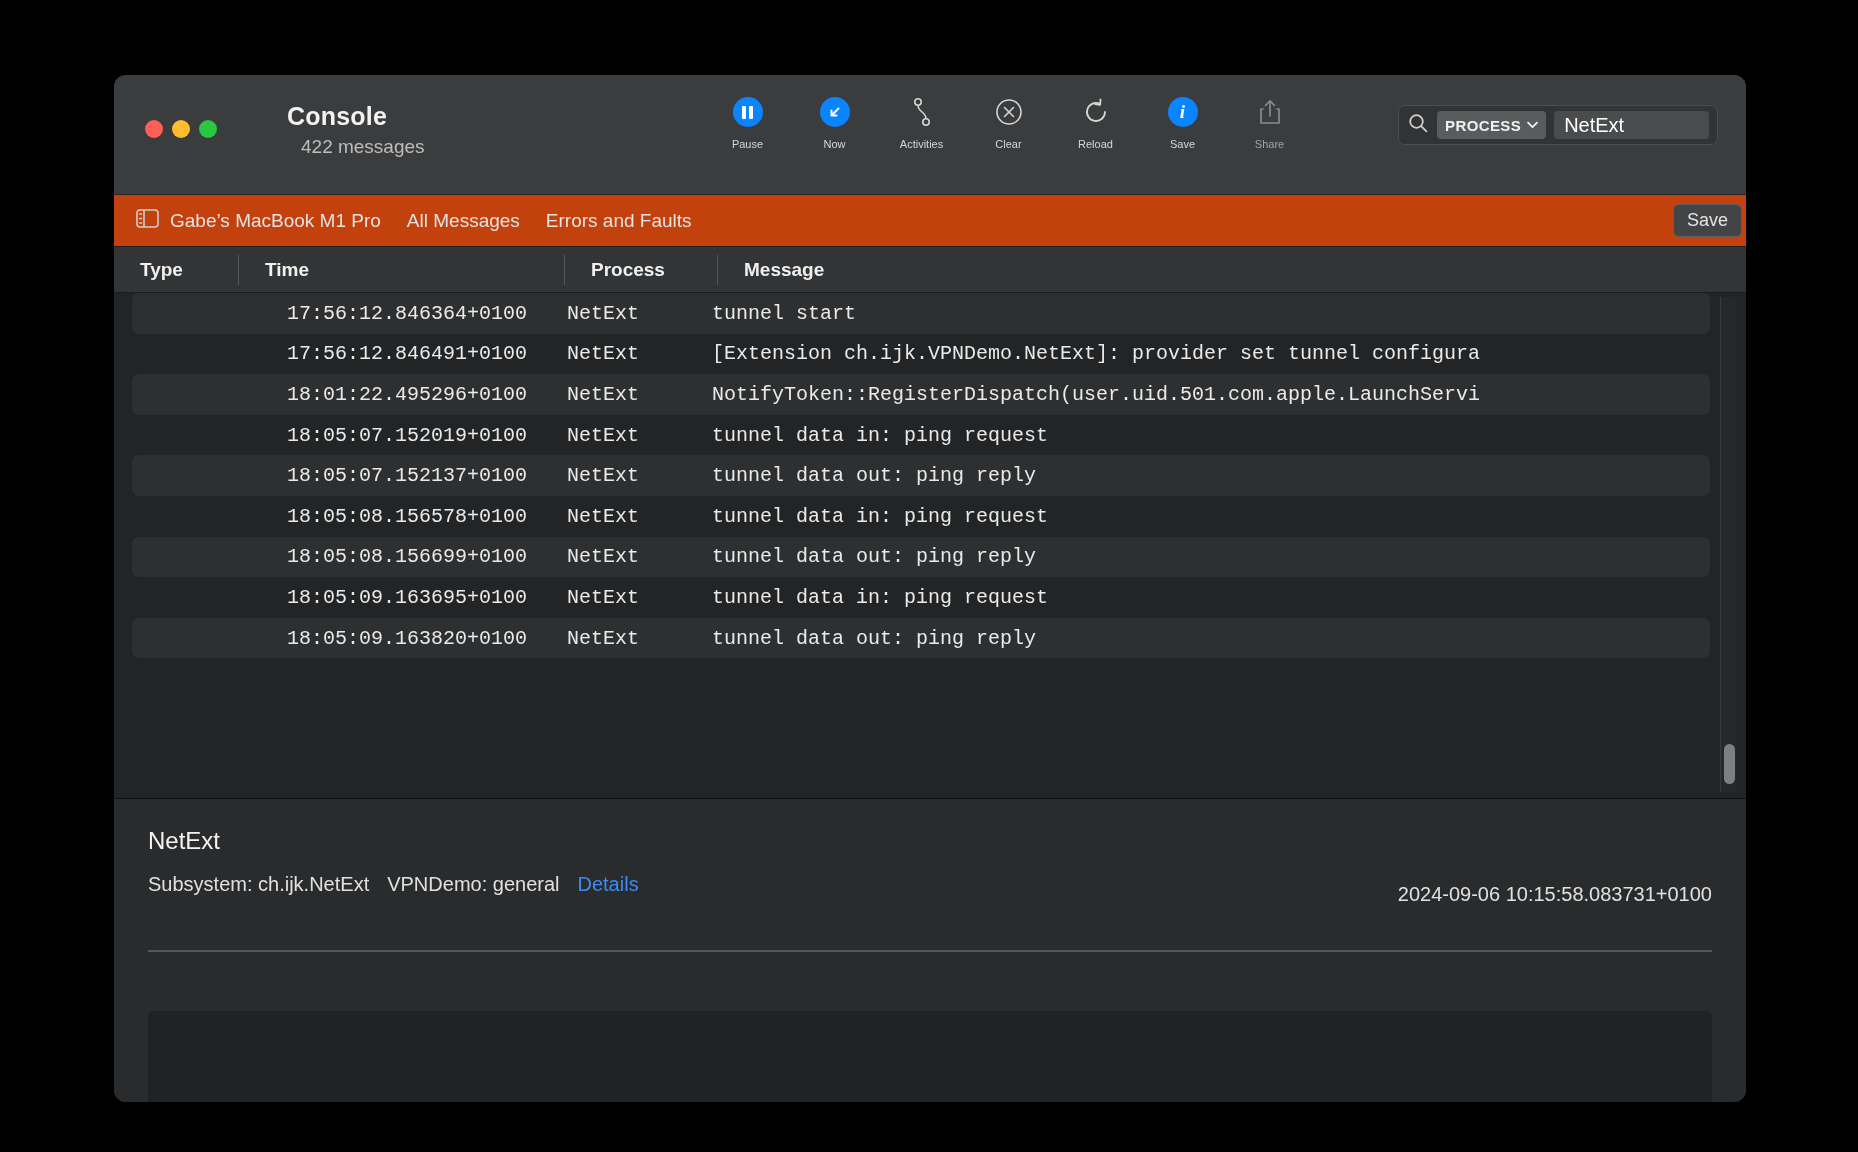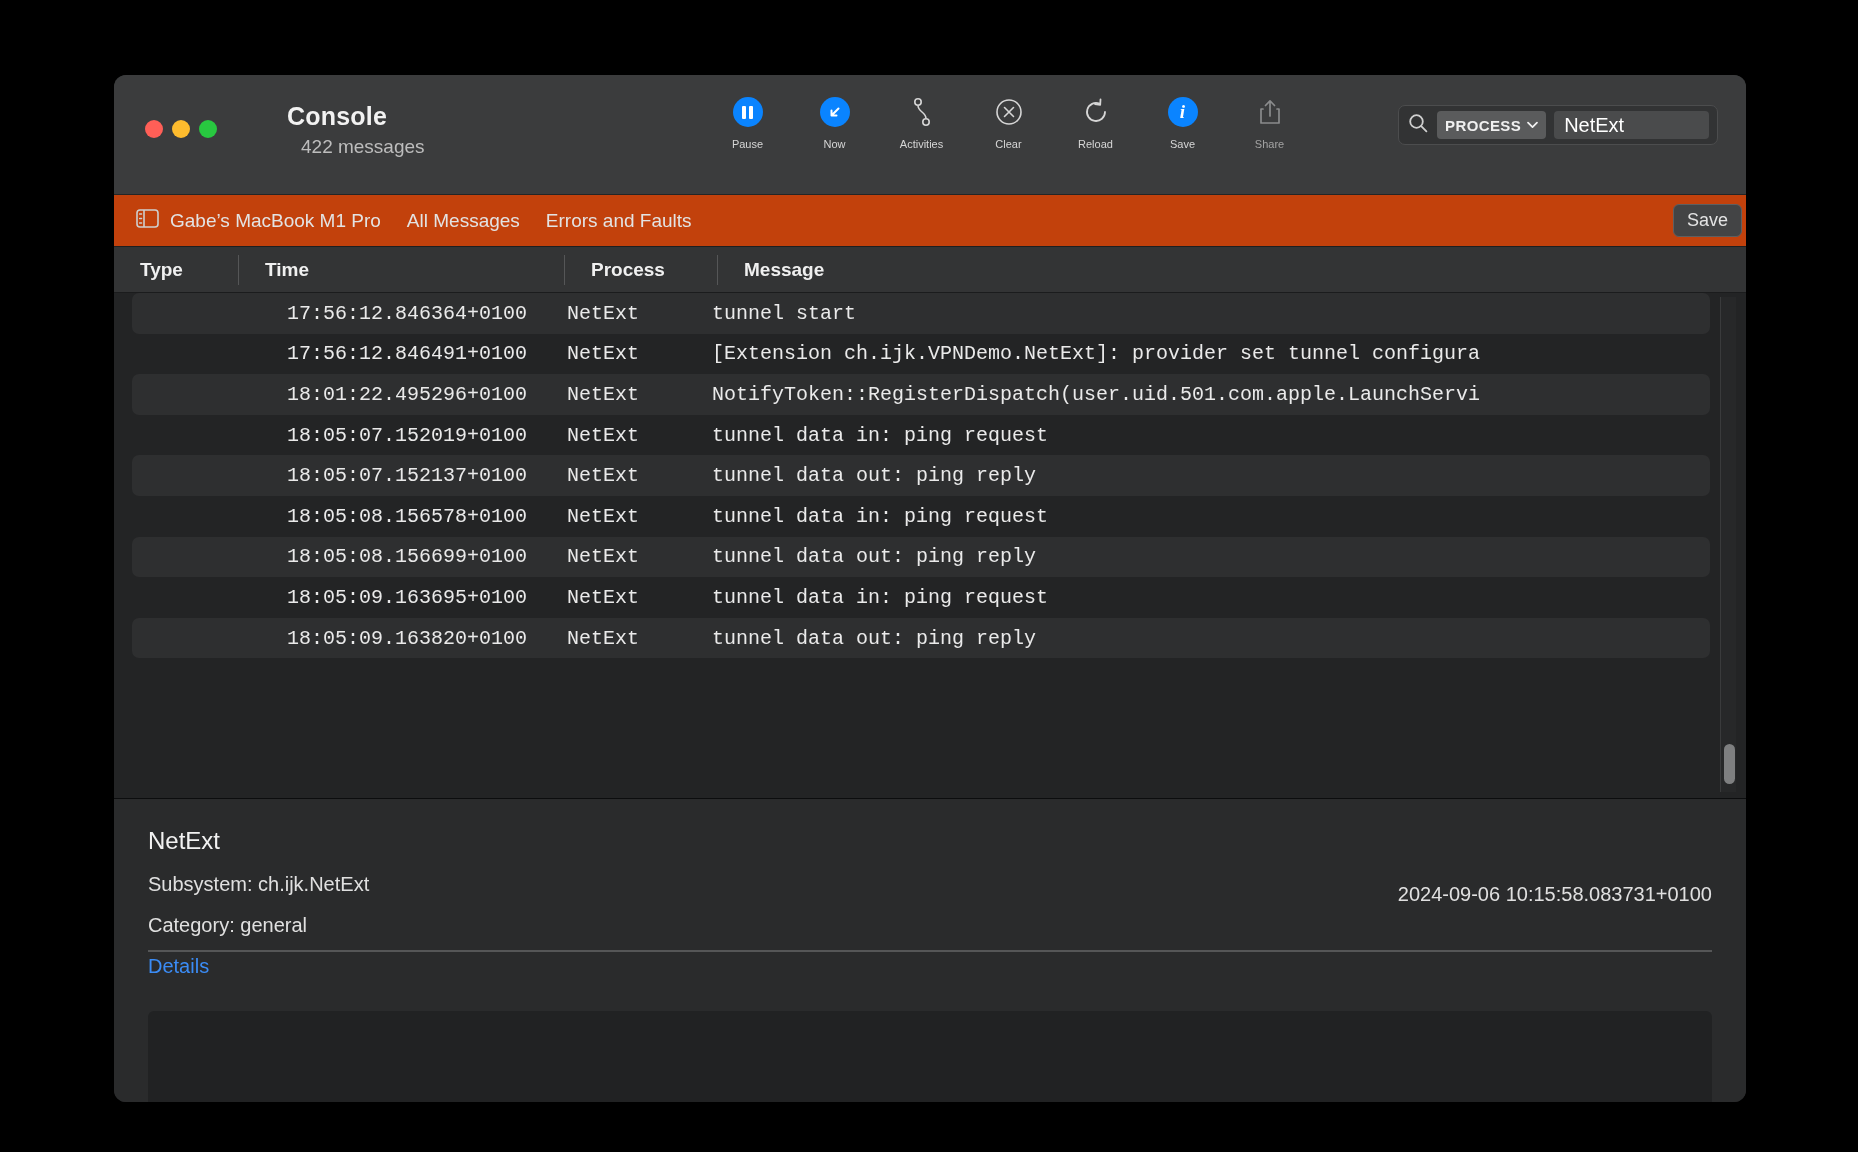--- a/index.html
+++ b/index.html
@@ -205,21 +205,21 @@
     height: 304px;
     background: #2a2b2c;
     border-top: 1px solid #0c0d0e;
     padding: 28px 34px 0 34px;
     position: relative;
   }
   .detail .dtitle { font-size: 24px; color: #f2f2f2; }
   .detail .meta {
     margin-top: 18px;
     display: flex; align-items: baseline; gap: 18px;
-    font-size: 20px; color: #e0e0e0; flex-direction: column;
+    font-size: 20px; color: #e0e0e0;
   }
   .detail .meta .link { color: #3b8cf5; }
   .detail .ts {
     position: absolute; right: 34px; top: 84px;
     font-size: 20px; color: #e0e0e0;
   }
   .detail .divider {
     position: absolute; left: 34px; right: 34px; top: 151px;
     height: 2px; background: #555657;
   }
@@ -428,21 +428,21 @@
 
     <div class="vscroll">
       <div class="vthumb"></div>
     </div>
   </div>
 
   <div class="detail">
     <div class="dtitle">NetExt</div>
     <div class="meta">
       <span>Subsystem: ch.ijk.NetExt</span>
-      <span>Category: general</span>
+      <span>VPNDemo: general</span>
       <span class="link">Details</span>
     </div>
     <div class="ts">2024-09-06 10:15:58.083731+0100</div>
     <div class="divider"></div>
     <div class="inset"></div>
   </div>
 
 </div>
 
 </body></html>

